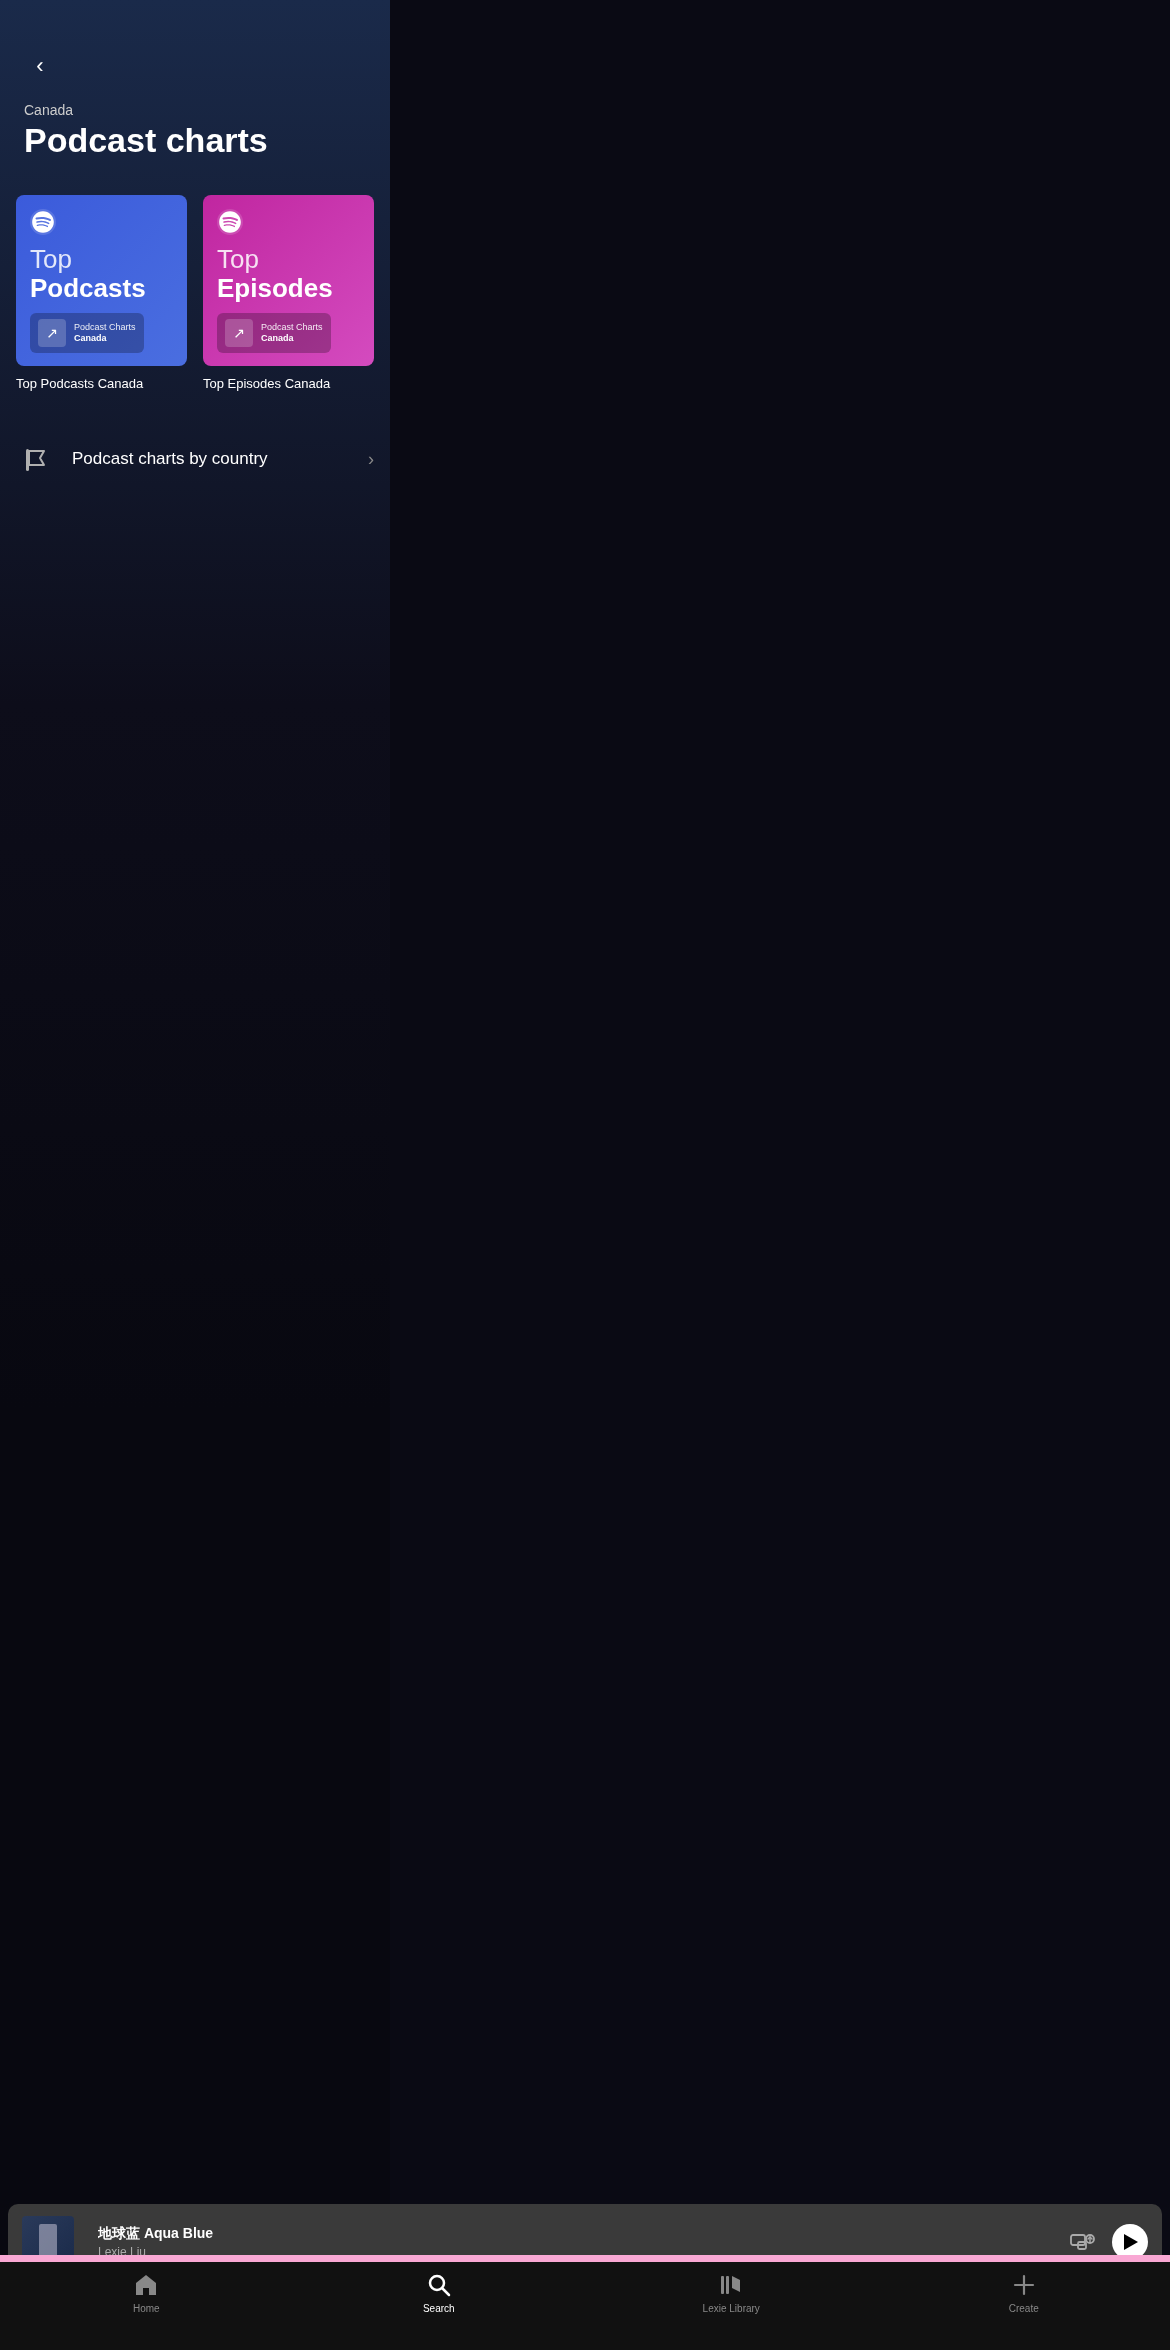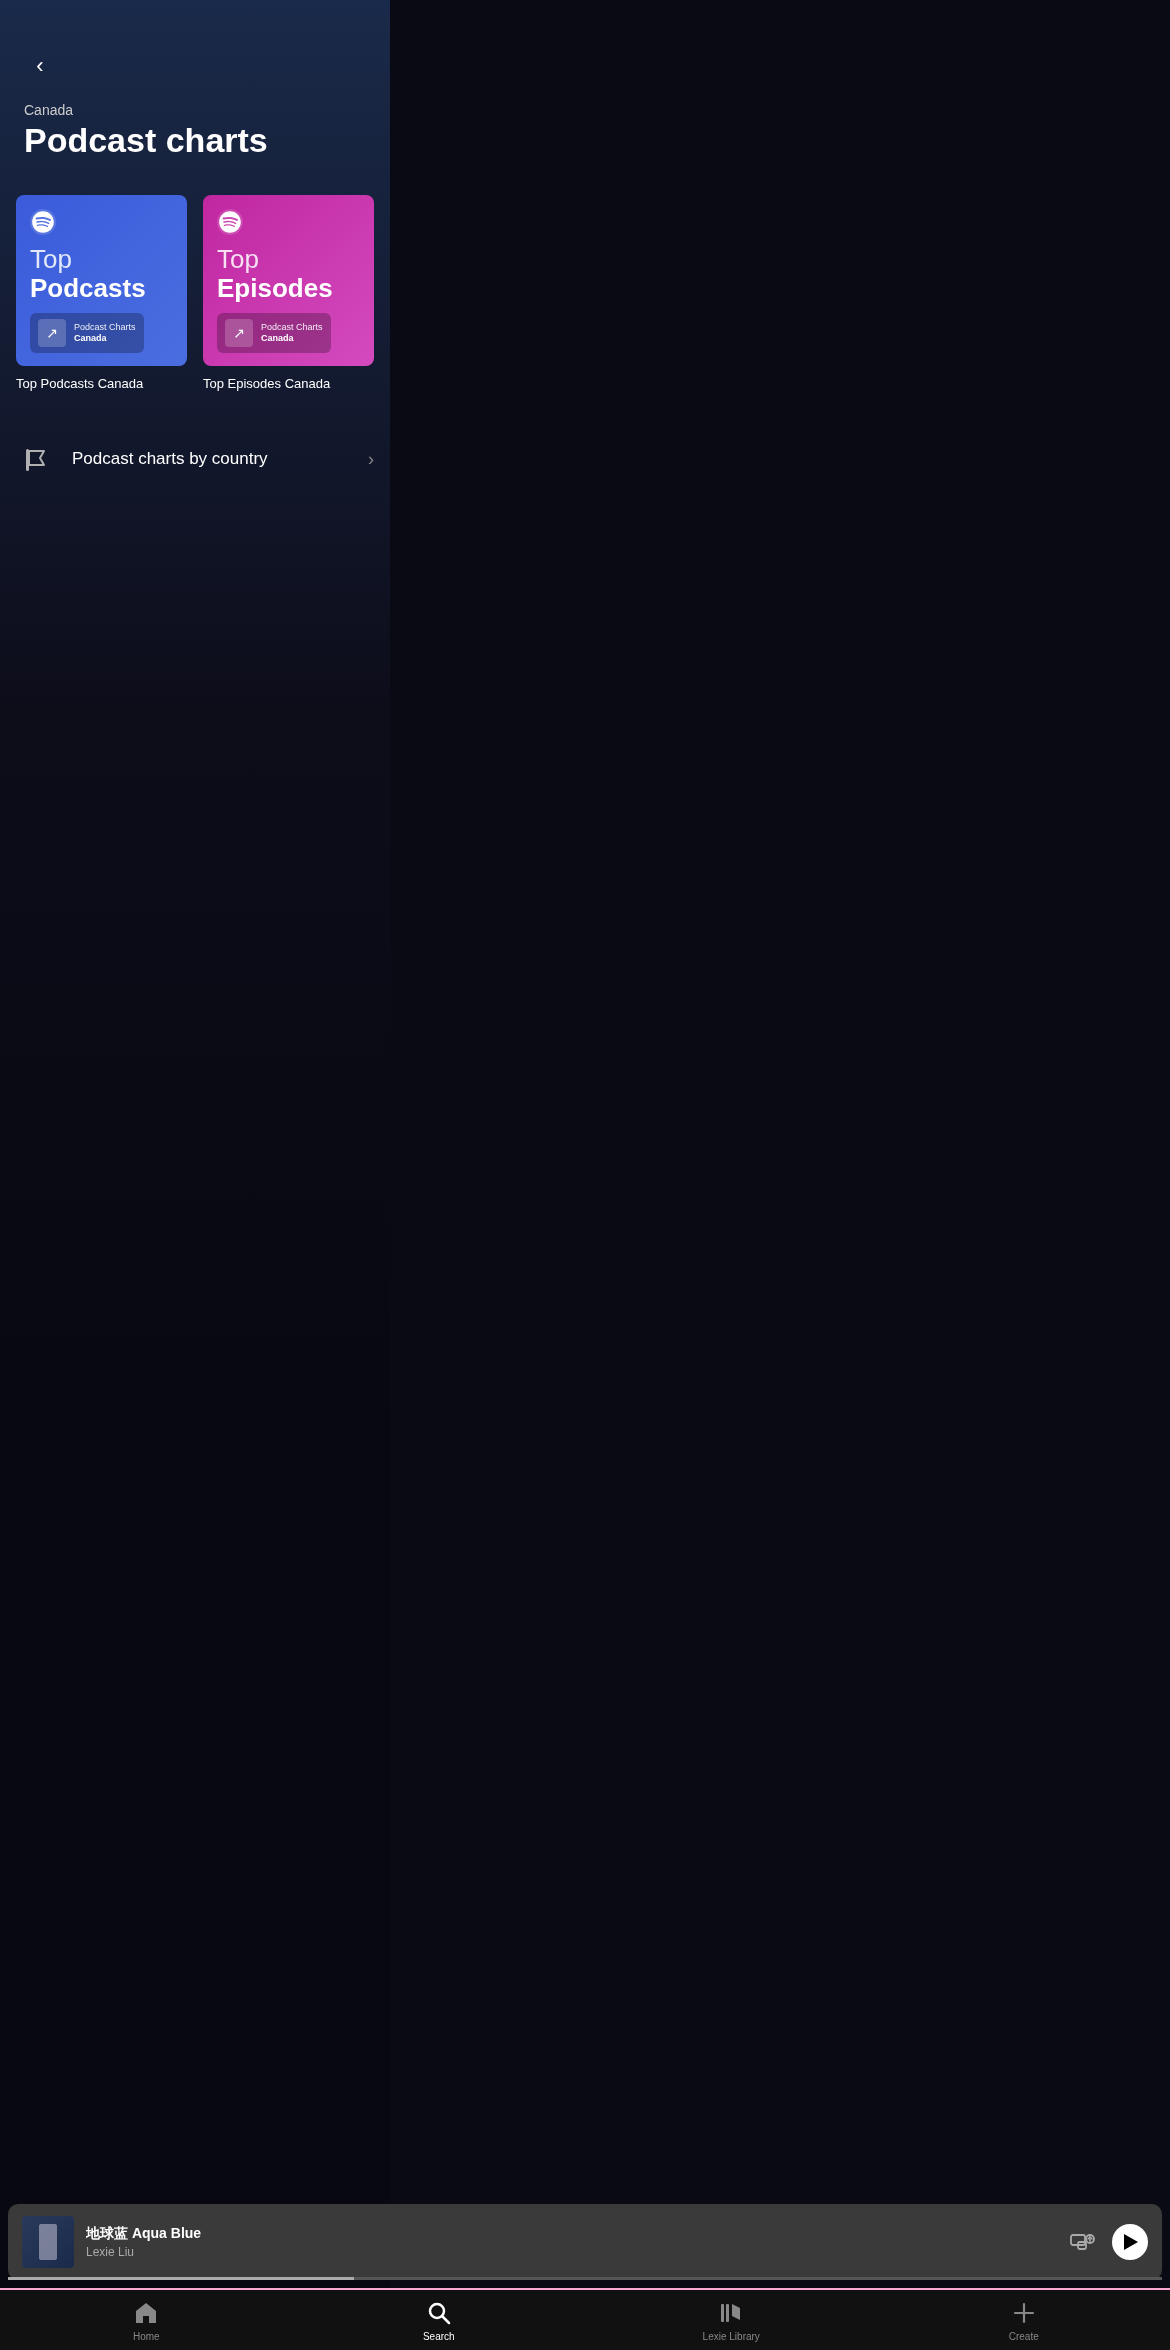--- a/index.html
+++ b/index.html
@@ -217,21 +217,21 @@
       left: 0;
       right: 0;
       width: 100%;
       background: #3a3a3a;
       border-radius: 10px;
       margin: 0 8px;
       width: calc(100% - 16px);
       padding: 12px 14px;
       display: flex;
       align-items: center;
-      gap: 12px;
+      gap: 24px;
       z-index: 100;
     }
 
     .album-art {
       width: 52px;
       height: 52px;
       border-radius: 4px;
       background: linear-gradient(135deg, #2a3a5a 0%, #1a2a4a 100%);
       flex-shrink: 0;
       display: flex;
@@ -305,23 +305,23 @@
     .bottom-nav {
       position: fixed;
       bottom: 0;
       left: 0;
       right: 0;
       width: 100%;
       background: #111111;
       display: flex;
       justify-content: space-around;
       align-items: flex-start;
-      padding: 10px 0 8px;
+      padding: 10px 0 36px;
       z-index: 101;
-      border-top: 2px solid #f9a8d4;
+      border-top: 7px solid #f9a8d4;
     }
 
     .nav-item {
       display: flex;
       flex-direction: column;
       align-items: center;
       gap: 5px;
       cursor: pointer;
       min-width: 60px;
     }

